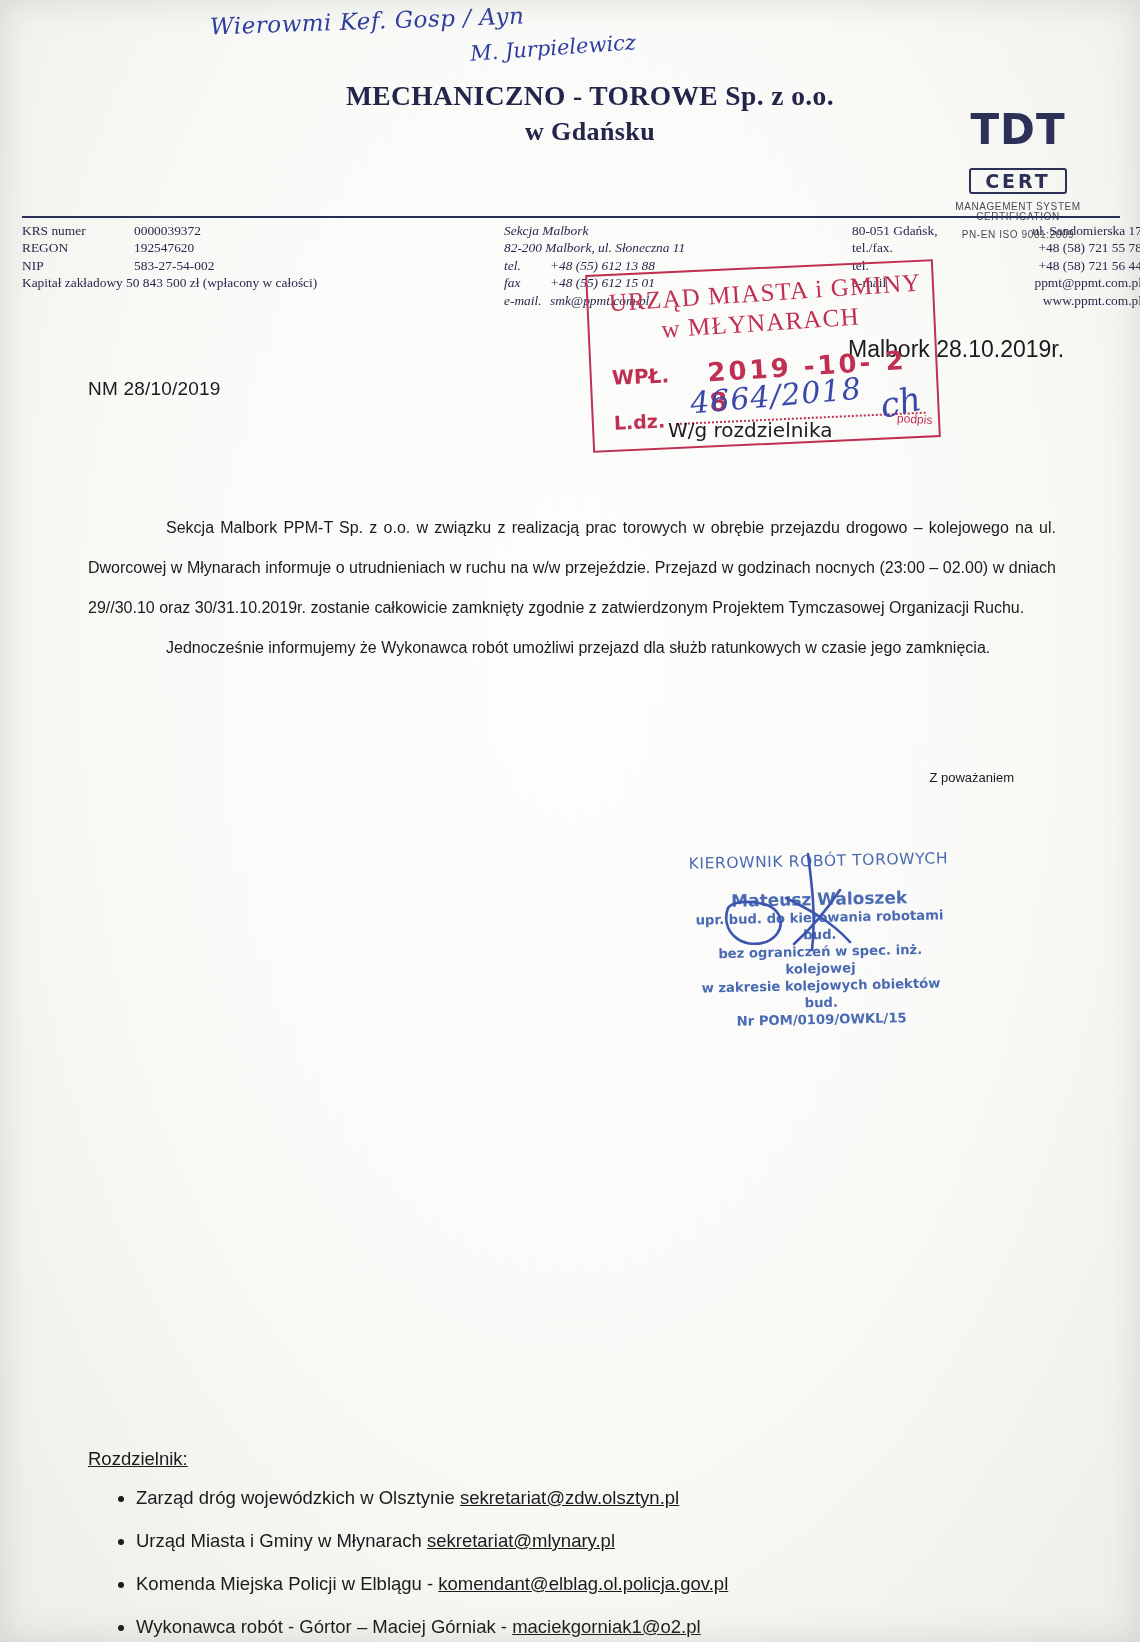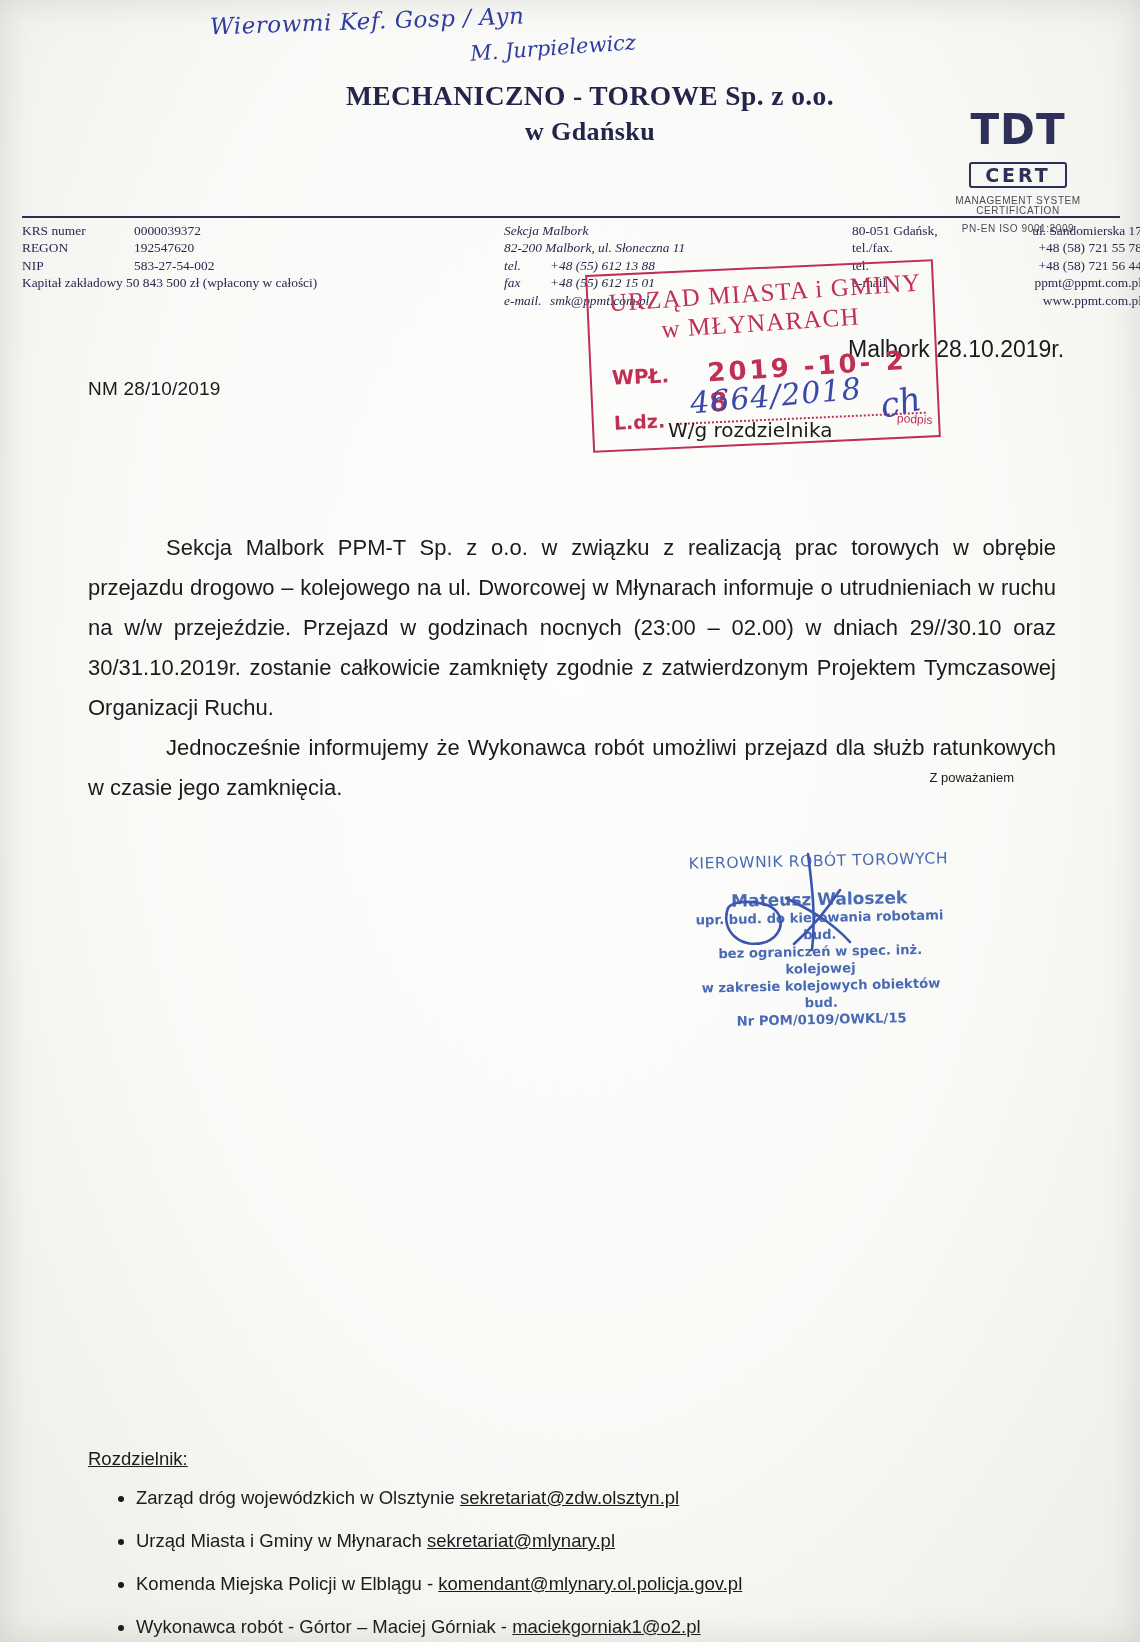--- a/index.html
+++ b/index.html
@@ -82,21 +82,21 @@
   .tdt-main {
     font-family: "DejaVu Sans", sans-serif;
     font-weight: 700;
     font-size: 42px;
     letter-spacing: 1px;
     color: #2d3158;
     line-height: 40px;
   }
   .tdt-cert {
     display: inline-block;
-    margin-top: 12px;
+    margin-top: 18px;
     border: 2px solid #2d3158;
     border-radius: 3px;
     padding: 0 14px;
     font-family: "DejaVu Sans", sans-serif;
     font-weight: 700;
     font-size: 19px;
     letter-spacing: 3px;
     color: #2d3158;
   }
   .tdt-sub {
@@ -289,23 +289,23 @@
     font-style: italic;
     font-size: 21px;
     color: #2f3da0;
     transform: rotate(-4deg);
   }
 
   
   .body {
     position: absolute;
     left: 88px;
-    top: 528px;
+    top: 508px;
     width: 968px;
-    font-size: 22px;
+    font-size: 16px;
     line-height: 40px;
     text-align: justify;
   }
   .body p { margin: 0; text-indent: 78px; }
   .body p + p { margin-top: 0; }
 
   .regards {
     position: absolute;
     right: 126px;
     top: 770px;
@@ -490,21 +490,21 @@
   <div class="dist">
     <div class="dist-title">Rozdzielnik:</div>
     <ul>
       <li>
         <span>Zarząd dróg wojewódzkich w Olsztynie</span><span> </span><span class="mail">sekretariat@zdw.olsztyn.pl</span>
       </li>
       <li>
         <span>Urząd Miasta i Gminy w Młynarach</span><span> </span><span class="mail">sekretariat@mlynary.pl</span>
       </li>
       <li>
-        <span>Komenda Miejska Policji w Elblągu</span><span>  - </span><span class="mail">komendant@mlynary.ol.policja.gov.pl</span>
+        <span>Komenda Miejska Policji w Elblągu</span><span>  - </span><span class="mail">komendant@elblag.ol.policja.gov.pl</span>
       </li>
       <li>
         <span>Wykonawca robót - Górtor – Maciej Górniak -</span><span>  </span><span class="mail">maciekgorniak1@o2.pl</span>
       </li>
     </ul>
   </div>
 
   <div class="scan-noise"></div>
   <div class="edge-shadow"></div>
 </div>

